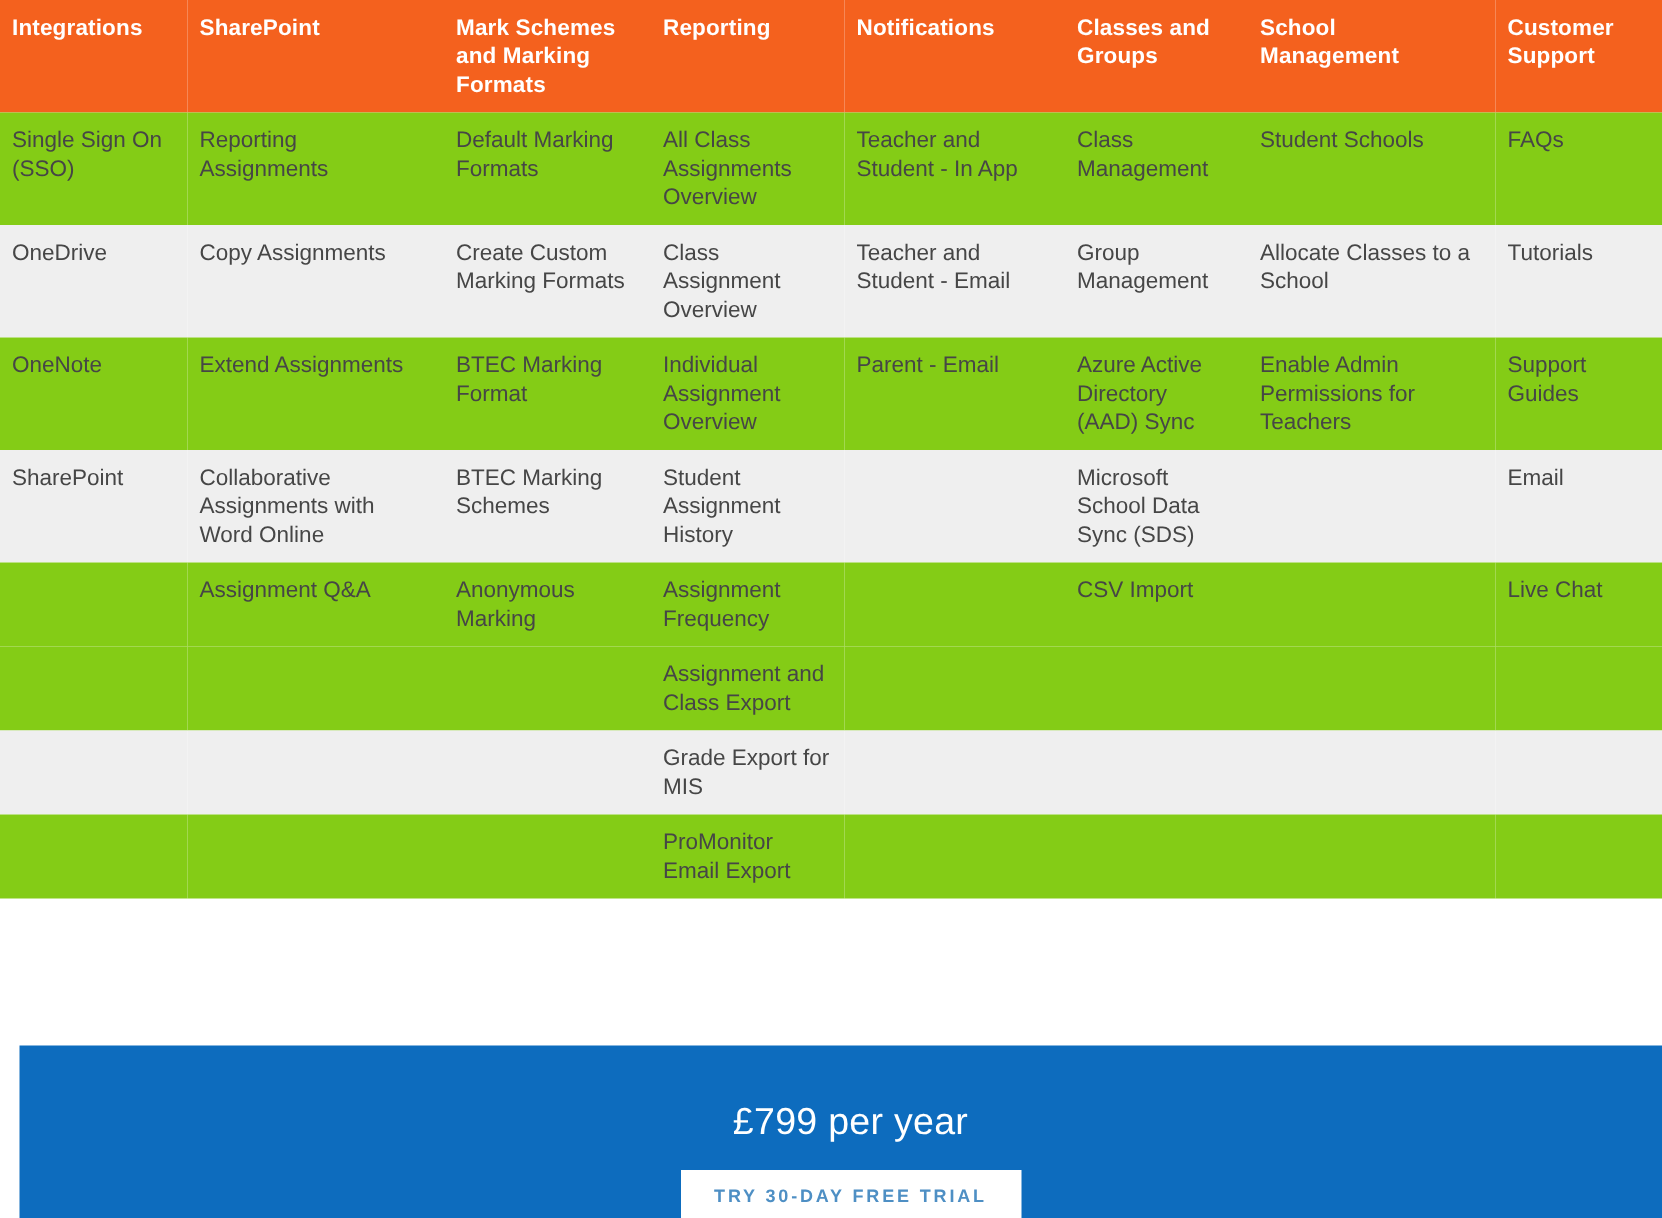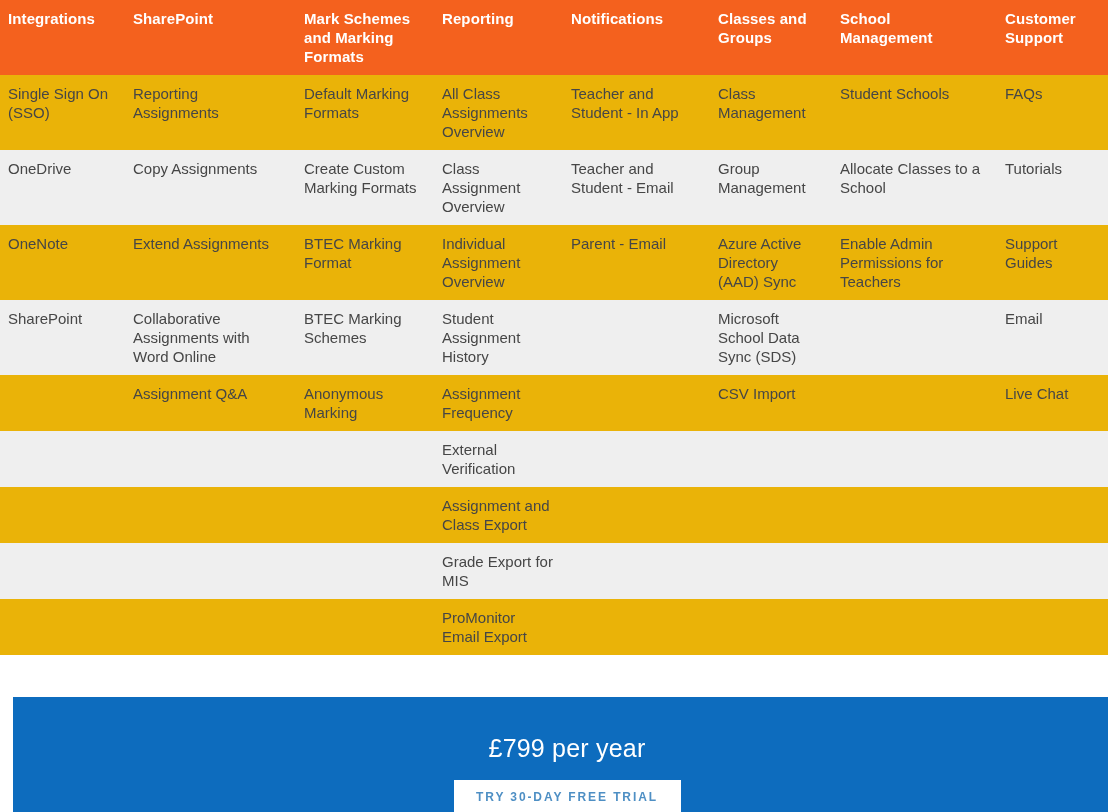--- a/index.html
+++ b/index.html
@@ -62,21 +62,21 @@
     vertical-align: top;
     text-align: left;
     padding: 9px 10px 9px 8px;
     box-sizing: border-box;
     background: transparent;
   }
   .feature-table tbody tr.odd td {
     background: #efefef;
   }
   .feature-table tbody tr.even td {
-    background: #eab308;
+    background: #84cc16;
     margin-top: 12px;
   }
 
   
   .cta-panel {
     position: absolute;
     left: 13px;
     top: 697px;
     width: 1108px;
     height: 115px;
@@ -185,30 +185,20 @@
         <tr class="even">
           <td></td>
           <td>Assignment Q&amp;A</td>
           <td>Anonymous Marking</td>
           <td>Assignment Frequency</td>
           <td></td>
           <td>CSV Import</td>
           <td></td>
           <td>Live Chat</td>
         </tr>
-        <tr class="odd">
-          <td></td>
-          <td></td>
-          <td></td>
-          <td>External Verification</td>
-          <td></td>
-          <td></td>
-          <td></td>
-          <td></td>
-        </tr>
         <tr class="even">
           <td></td>
           <td></td>
           <td></td>
           <td>Assignment and Class Export</td>
           <td></td>
           <td></td>
           <td></td>
           <td></td>
         </tr>

